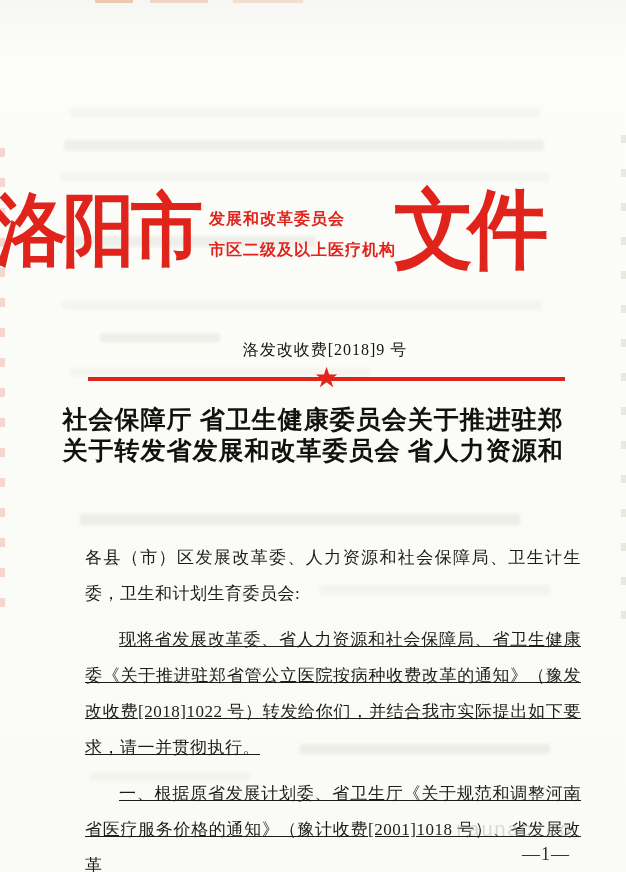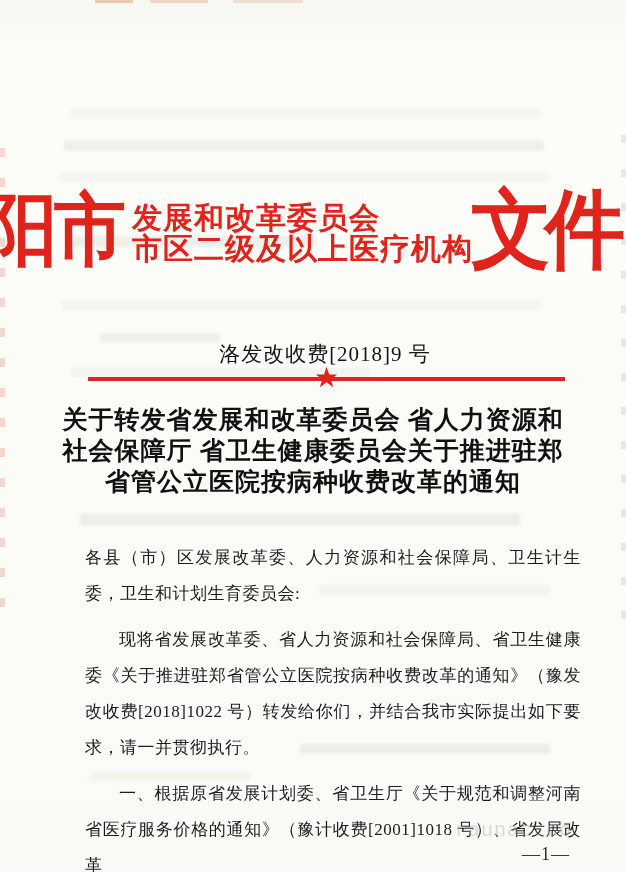--- a/index.html
+++ b/index.html
@@ -36,31 +36,31 @@
   }
   .city {
     font-size:72px; font-weight:bold; color:#e0241c;
     letter-spacing:-4px; line-height:1;
     transform:scaleY(1.1); white-space:nowrap;
   }
   .depts {
     margin:0 4px 0 10px;
     display:flex; flex-direction:column; justify-content:center;
     font-weight:bold; color:#e0241c;
-    font-size:30px; line-height:31px; letter-spacing:1px; white-space:nowrap;
+    font-size:16px; line-height:31px; letter-spacing:1px; white-space:nowrap;
   }
   .docword {
     font-size:80px; font-weight:bold; color:#e0241c;
     letter-spacing:-6px; line-height:1;
     transform:scaleY(1.08); margin-left:-6px; white-space:nowrap;
   }
 
   .doc-number {
     position:absolute; top:340px; left:85px; width:480px;
-    text-align:center; font-size:21px; letter-spacing:1px; color:#141414;
+    text-align:center; font-size:16px; letter-spacing:1px; color:#141414;
     white-space:nowrap;
   }
 
   .divider { position:absolute; top:377px; left:88px; width:477px; height:4px; background:#e0241c; }
   .divider .star {
     position:absolute; left:50%; top:-13px; transform:translateX(-50%);
     color:#e0241c; font-size:28px; line-height:28px;
     background:transparent;
   }
 
@@ -71,21 +71,21 @@
     font-size:25px; line-height:31px; letter-spacing:1px;
   }
 
   
   .body-text {
     position:absolute; top:540px; left:85px; width:496px;
     font-size:17px; line-height:36px; text-align:justify;
     color:#1c1c1c; letter-spacing:0.5px;
   }
   .body-text p { margin:0; }
-  .body-text p.indent { text-indent:2em; margin-top:10px; }
+  .body-text p.indent { text-indent:2em; margin-top:10px;text-decoration:underline; }
 
   .page-number {
     position:absolute; top:844px; left:522px;
     font-size:18px; letter-spacing:1px; color:#2e2e2e; white-space:nowrap;
   }
   .watermark {
     position:absolute; top:819px; left:455px;
     font-size:20px; color:rgba(175,175,172,0.45);
     font-family:Liberation Mono, monospace; letter-spacing:1px;
   }
@@ -122,23 +122,22 @@
     <div class="docword">文件</div>
   </div>
 
   <div class="doc-number">洛发改收费[2018]9 号</div>
 
   <div class="divider">
     <span class="star">★</span>
   </div>
 
   <div class="doc-title">
+    <div>社会保障厅 省卫生健康委员会关于推进驻郑</div>
     <div>关于转发省发展和改革委员会 省人力资源和</div>
-    <div>社会保障厅 省卫生健康委员会关于推进驻郑</div>
-    <div>省管公立医院按病种收费改革的通知</div>
   </div>
 
   <div class="body-text">
     <p>各县（市）区发展改革委、人力资源和社会保障局、卫生计生委，卫生和计划生育委员会:</p>
     <p class="indent">现将省发展改革委、省人力资源和社会保障局、省卫生健康委《关于推进驻郑省管公立医院按病种收费改革的通知》（豫发改收费[2018]1022 号）转发给你们，并结合我市实际提出如下要求，请一并贯彻执行。</p>
     <p class="indent">一、根据原省发展计划委、省卫生厅《关于规范和调整河南省医疗服务价格的通知》（豫计收费[2001]1018 号）、省发展改革</p>
   </div>
 
   <div class="watermark">raunac.co</div>
 

